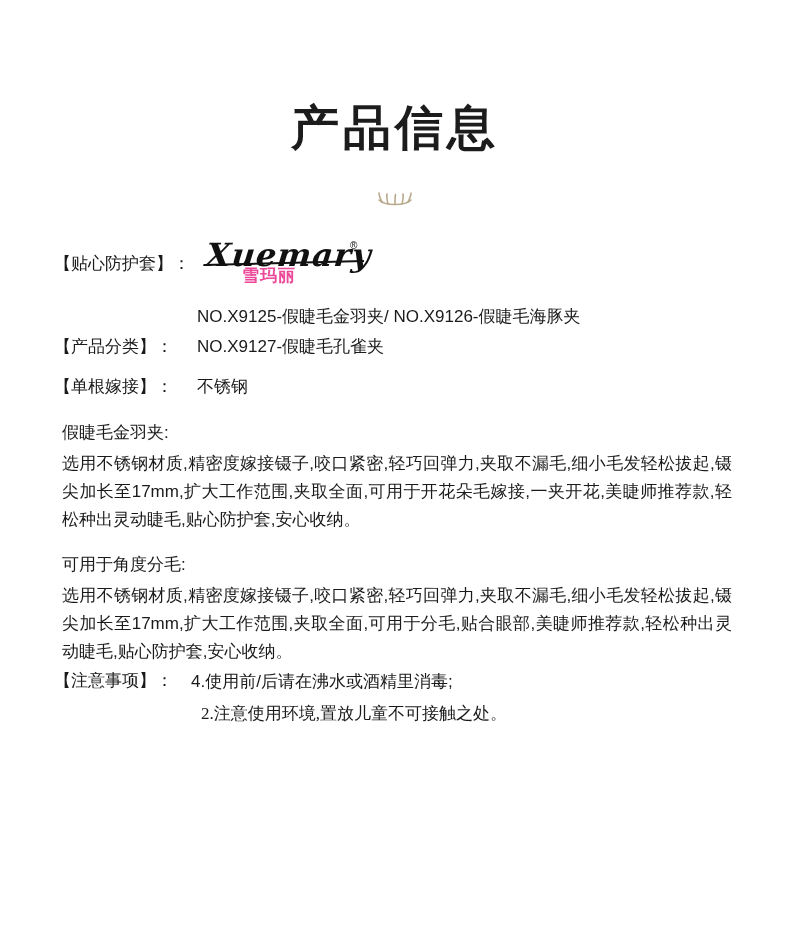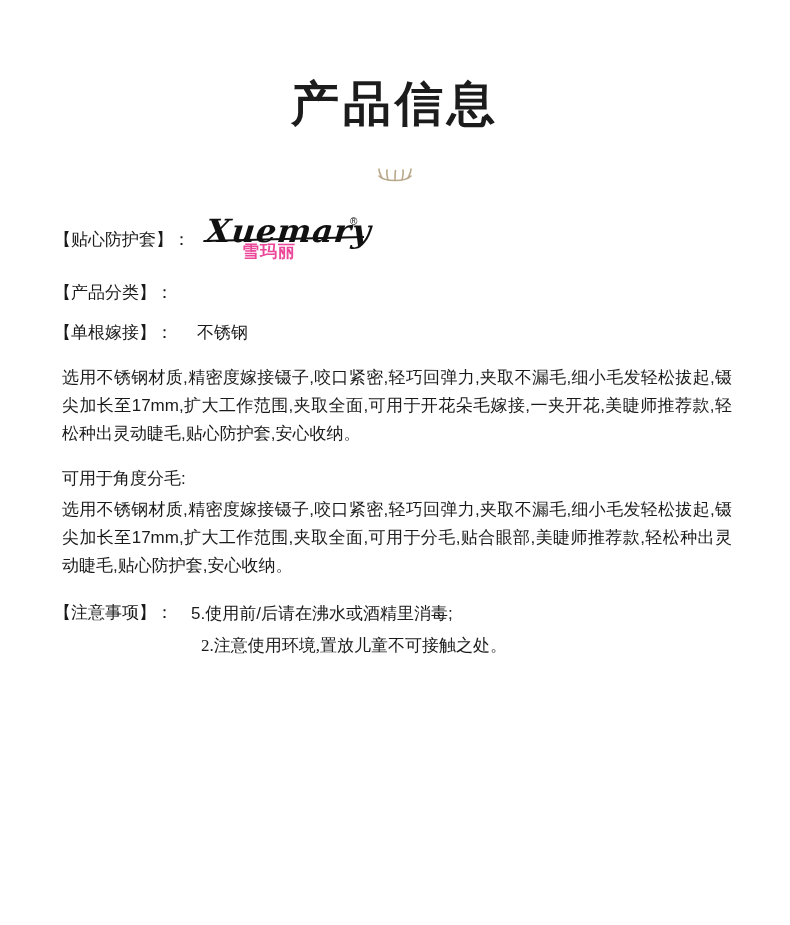--- a/index.html
+++ b/index.html
@@ -21,21 +21,21 @@
     box-sizing: border-box;
     position: relative;
   }
   .title {
     text-align: center;
     font-size: 48px;
     font-weight: bold;
     letter-spacing: 4px;
     color: #1c1c1c;
     margin: 0;
-    padding-top: 72px;
+    padding-top: 96px;
     font-family: "Liberation Sans", sans-serif;
   }
   .lash-ornament {
     margin: 26px auto 0 auto;
     width: 60px;
     height: 26px;
     display: block;
     text-align: center;
   }
   .content {
@@ -129,21 +129,20 @@
     font-size: 17px;
     line-height: 28px;
     color: #1a1a1a;
     padding-left: 8px;
     padding-right: 4px;
     text-align: justify;
   }
   .notes-row {
     display: flex;
     align-items: flex-start;
-    margin-top: 18px;
   }
   .notes-list {
     margin-left: 18px;
     font-size: 17px;
     line-height: 32px;
     color: #1a1a1a;
   }
   .notes-list div:nth-child(2) {
     padding-left: 10px;
     font-family: Liberation Serif, serif;
@@ -176,39 +175,44 @@
       <div class="brand-logo">
         <span class="brand-script">Xuemary</span>
         <span class="brand-reg">®</span>
         <span class="brand-underline"></span>
         <span class="brand-cn">雪玛丽</span>
       </div>
     </div>
 
     <div class="row">
       <div class="label">【产品分类】：</div>
+      <div class="value value-lines cat-indent">
+        <div>NO.X9125-假睫毛金羽夹/  NO.X9126-假睫毛海豚夹</div>
+        <div>NO.X9127-假睫毛孔雀夹</div>
+      </div>
     </div>
 
     <div class="row">
       <div class="label">【单根嫁接】：</div>
       <div class="value cat-indent">不锈钢</div>
     </div>
 
     <div class="section">
+      <div class="section-title">假睫毛金羽夹:</div>
       <div class="section-body">选用不锈钢材质,精密度嫁接镊子,咬口紧密,轻巧回弹力,夹取不漏毛,细小毛发轻松拔起,镊尖加长至17mm,扩大工作范围,夹取全面,可用于开花朵毛嫁接,一夹开花,美睫师推荐款,轻松种出灵动睫毛,贴心防护套,安心收纳。</div>
     </div>
 
     <div class="section">
       <div class="section-title">可用于角度分毛:</div>
       <div class="section-body">选用不锈钢材质,精密度嫁接镊子,咬口紧密,轻巧回弹力,夹取不漏毛,细小毛发轻松拔起,镊尖加长至17mm,扩大工作范围,夹取全面,可用于分毛,贴合眼部,美睫师推荐款,轻松种出灵动睫毛,贴心防护套,安心收纳。</div>
     </div>
 
 
     <div class="notes-row">
       <div class="label">【注意事项】：</div>
       <div class="notes-list">
-        <div>5.使用前/后请在沸水或酒精里消毒;</div>
+        <div>4.使用前/后请在沸水或酒精里消毒;</div>
         <div>2.注意使用环境,置放儿童不可接触之处。</div>
       </div>
     </div>
 
   </div>
 </div>
 
 </body></html>

